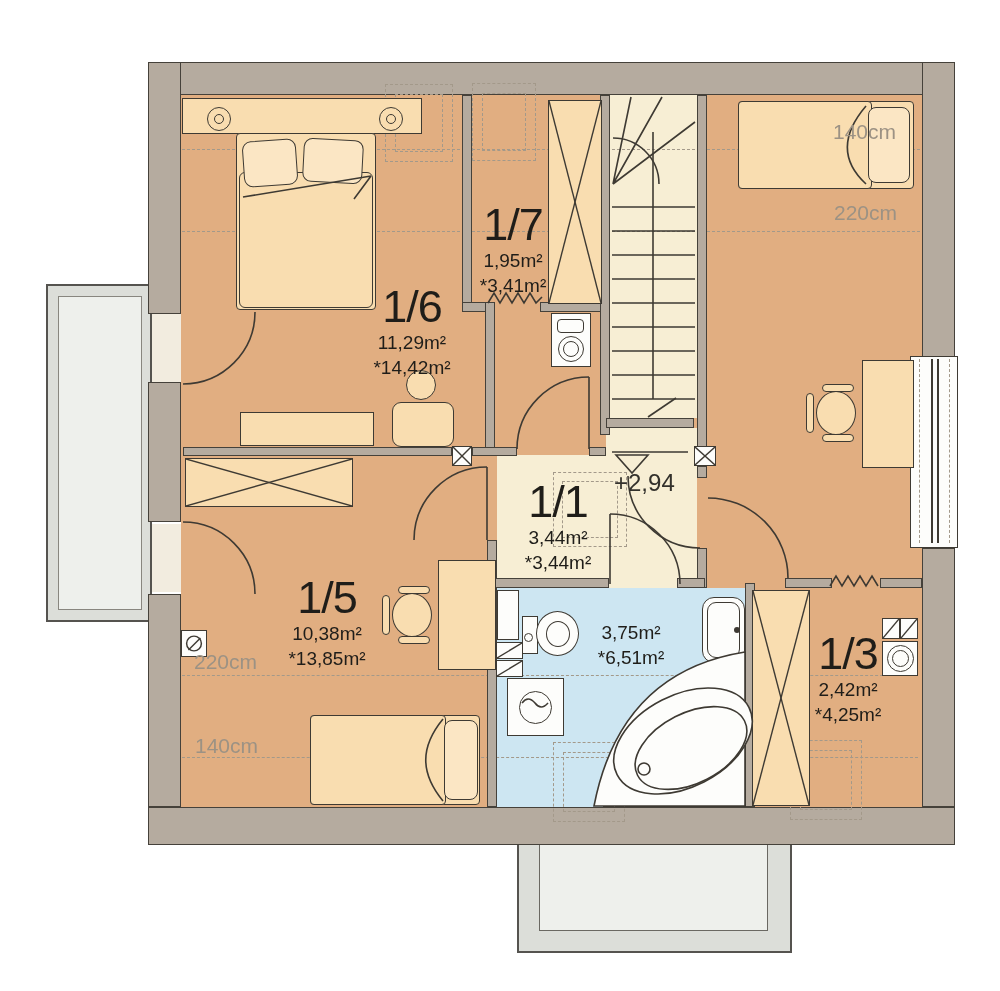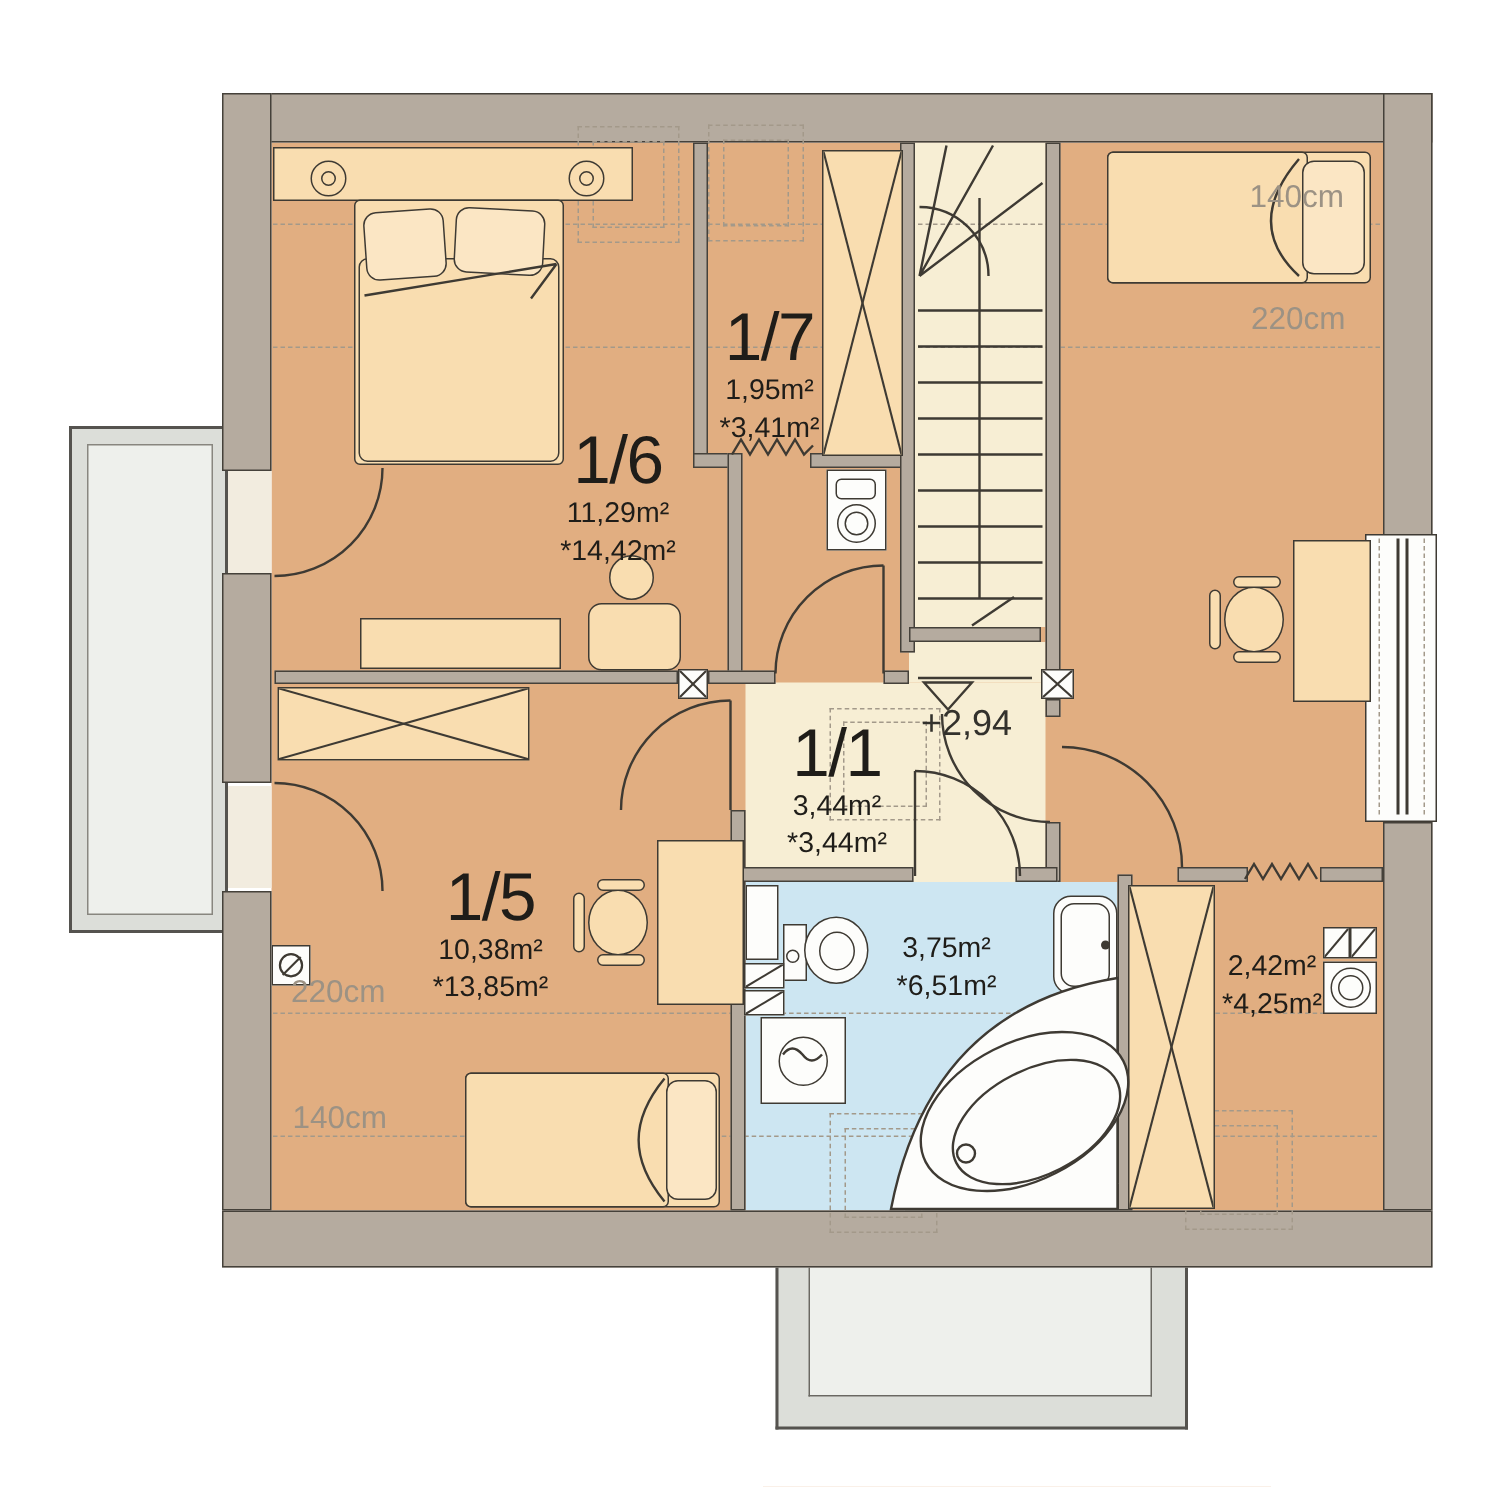--- a/index.html
+++ b/index.html
@@ -268,20 +268,21 @@
   <div class="rlabel" style="left:242px;top:551px;margin-top:24px;">
     <div class="rnum">1/5</div>
     <div class="rarea">10,38m²</div>
     <div class="rarea">*13,85m²</div>
   </div>
   <div class="rlabel" style="left:546px;top:619px;">
     <div class="rarea">3,75m²</div>
     <div class="rarea">*6,51m²</div>
   </div>
   <div class="rlabel" style="left:763px;top:631px;">
+    <div class="rnum">1/3</div>
     <div class="rarea">2,42m²</div>
     <div class="rarea">*4,25m²</div>
   </div>
 
   <div class="dim" style="left:833px;top:120px;">140cm</div>
   <div class="dim" style="left:834px;top:201px;">220cm</div>
   <div class="dim" style="left:194px;top:650px;">220cm</div>
   <div class="dim" style="left:195px;top:734px;">140cm</div>
 
   <div class="lvl" style="left:614px;top:423px;margin-top:46px;">+2,94</div>

